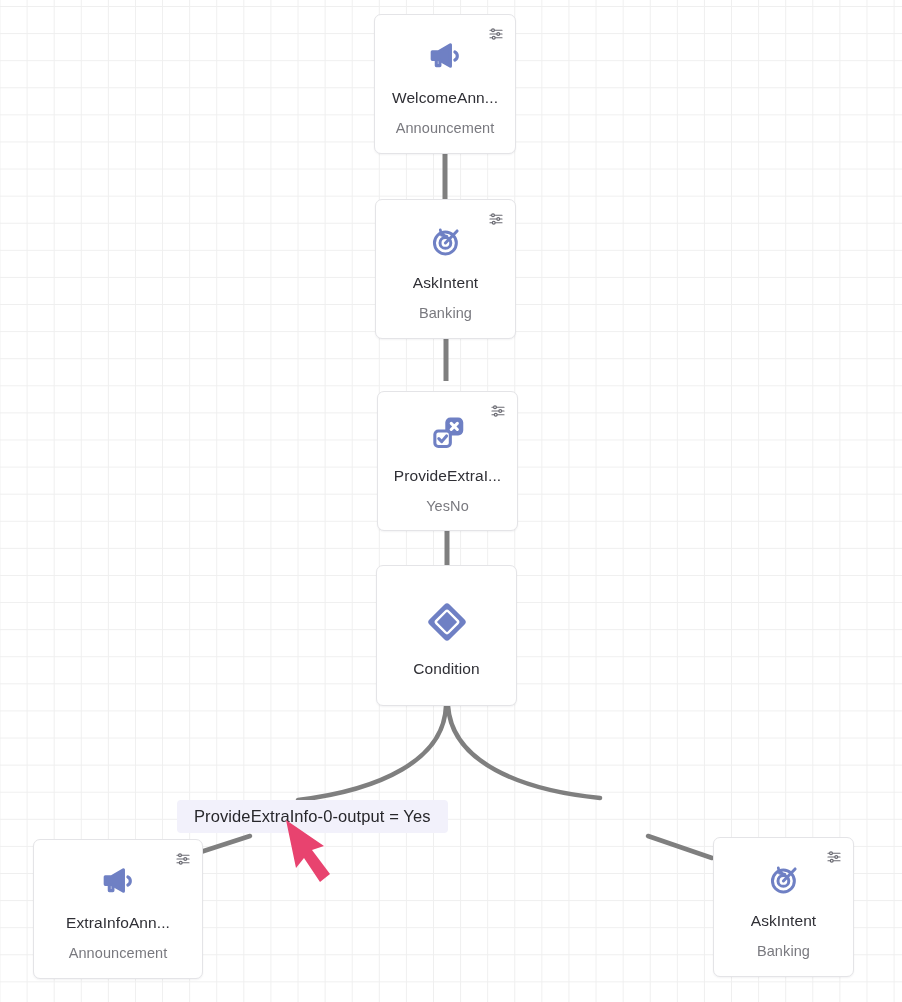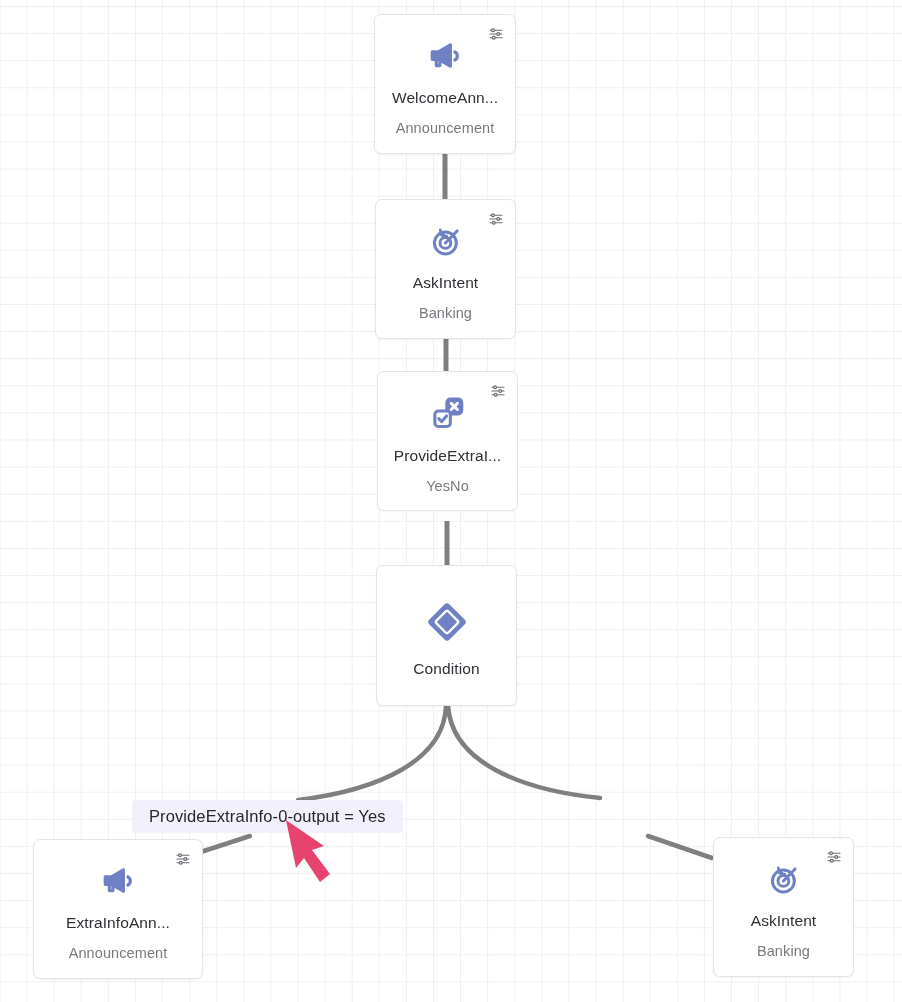--- a/index.html
+++ b/index.html
@@ -92,20 +92,21 @@
     color: #27272b;
     font-size: 16.5px;
     letter-spacing: 0.1px;
     line-height: 1;
     display: flex;
     align-items: center;
     justify-content: center;
     white-space: nowrap;
     padding: 0 17px;
     height: 33px;
+    margin-left: 45px;
   }
 
   
   #annotation-arrow {
     position: absolute;
     left: 284px;
     top: 818px;
     width: 96px;
     height: 72px;
     pointer-events: none;
@@ -171,21 +172,21 @@
           <circle cx="11.6" cy="13.3" r="3.6"></circle>
           <path d="M11.6 13.3 L19.4 5.3"></path>
           <path d="M8.2 4.6 L9.0 8.1 L12.6 8.9" fill="#6f80c4" stroke-width="1.8"></path>
         </svg>
       </span>
       <div class="node-title">AskIntent</div>
       <div class="node-sub">Banking</div>
     </div>
   </div>
 
-  <div class="node" style="left:377px; top:371px; width:141px; height:140px;">
+  <div class="node" style="left:377px; top:391px; width:141px; height:140px;">
     <svg class="settings-icon" viewBox="0 0 24 24" fill="none" stroke="#6b6b73" stroke-width="1.6" stroke-linecap="round">
       <line x1="4" y1="7" x2="20" y2="7"></line>
         <circle cx="8" cy="7" r="1.9" fill="#fff"></circle>
       <line x1="4" y1="12" x2="20" y2="12"></line>
         <circle cx="15" cy="12" r="1.9" fill="#fff"></circle>
       <line x1="4" y1="17" x2="20" y2="17"></line>
         <circle cx="9" cy="17" r="1.9" fill="#fff"></circle>
     </svg>
     <div class="node-inner">
       <span class="node-icon">

